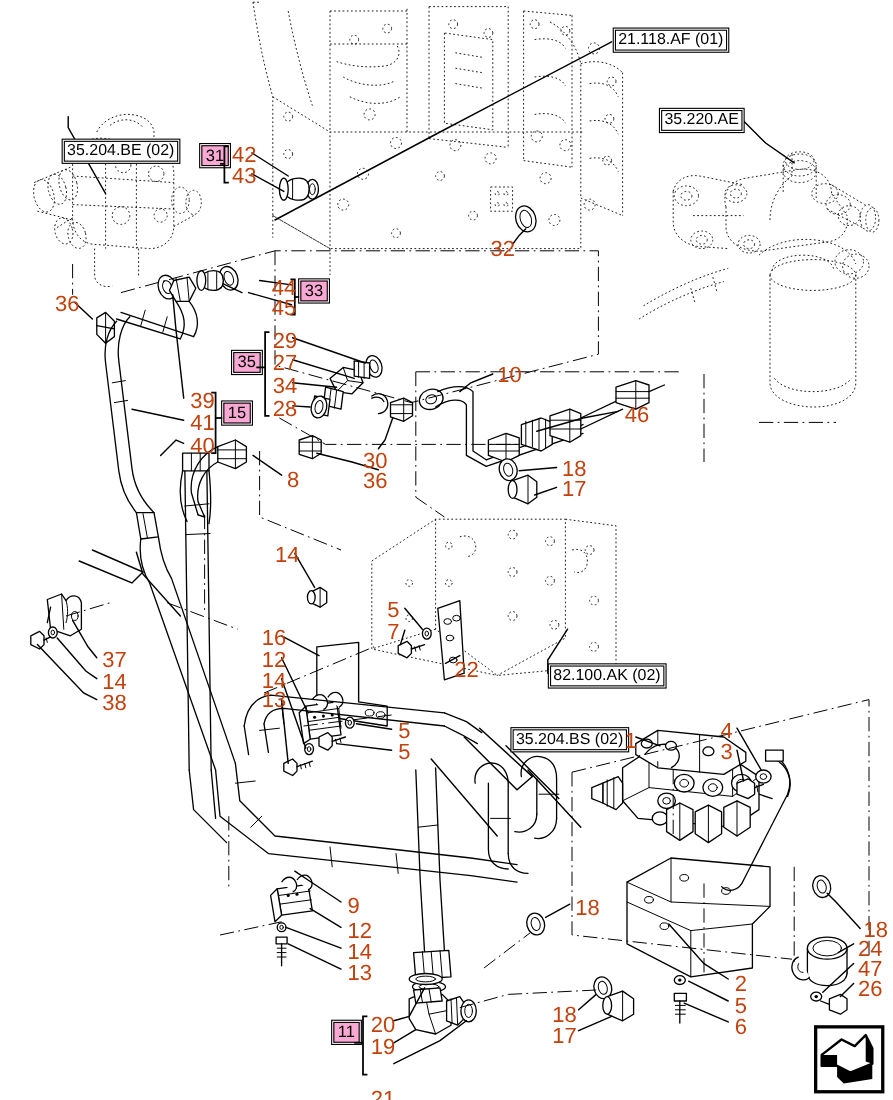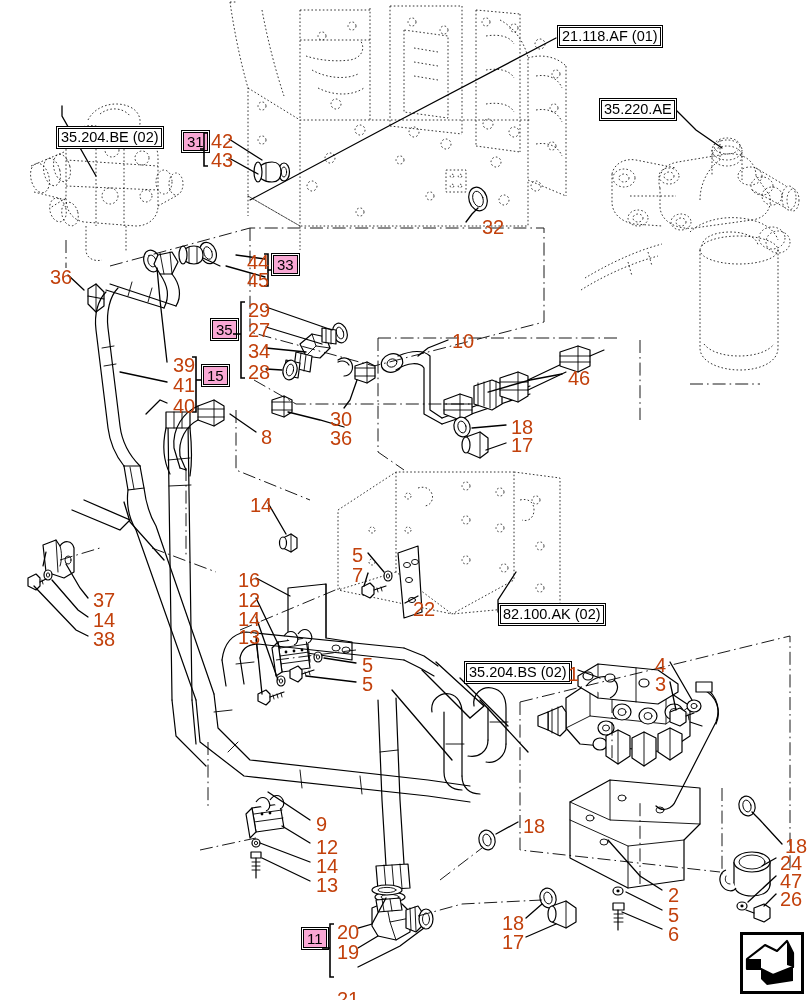--- a/index.html
+++ b/index.html
@@ -807,21 +807,21 @@
       <path d="M192 357 L196 357 L196 412 L192 412"></path>
       <path d="M196 380 L202 380"></path>
 
       <path d="M334 924 L330 924 L330 977 L334 977"></path>
       <path d="M330 948 L322 948"></path>
     </g>
   </svg>
 
   <div class="num" style="left:211px;top:133px;">42</div>
   <div class="num" style="left:211px;top:152px;">43</div>
-  <div class="num" style="left:446px;top:219px;margin-left:36px;">32</div>
+  <div class="num" style="left:446px;top:219px;">32</div>
   <div class="num" style="left:50px;top:269px;">36</div>
   <div class="num" style="left:247px;top:254px;">44</div>
   <div class="num" style="left:247px;top:272px;">45</div>
   <div class="num" style="left:248px;top:302px;">29</div>
   <div class="num" style="left:248px;top:322px;">27</div>
   <div class="num" style="left:248px;top:343px;">34</div>
   <div class="num" style="left:248px;top:364px;">28</div>
   <div class="num" style="left:173px;top:357px;">39</div>
   <div class="num" style="left:173px;top:377px;">41</div>
   <div class="num" style="left:173px;top:398px;">40</div>

